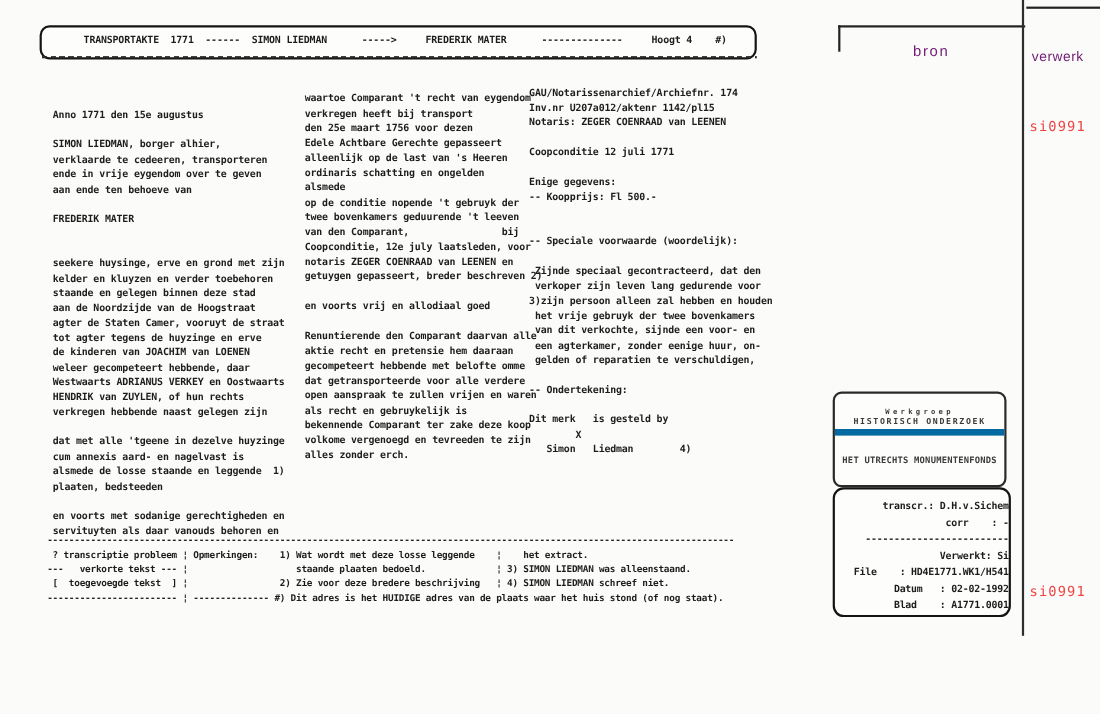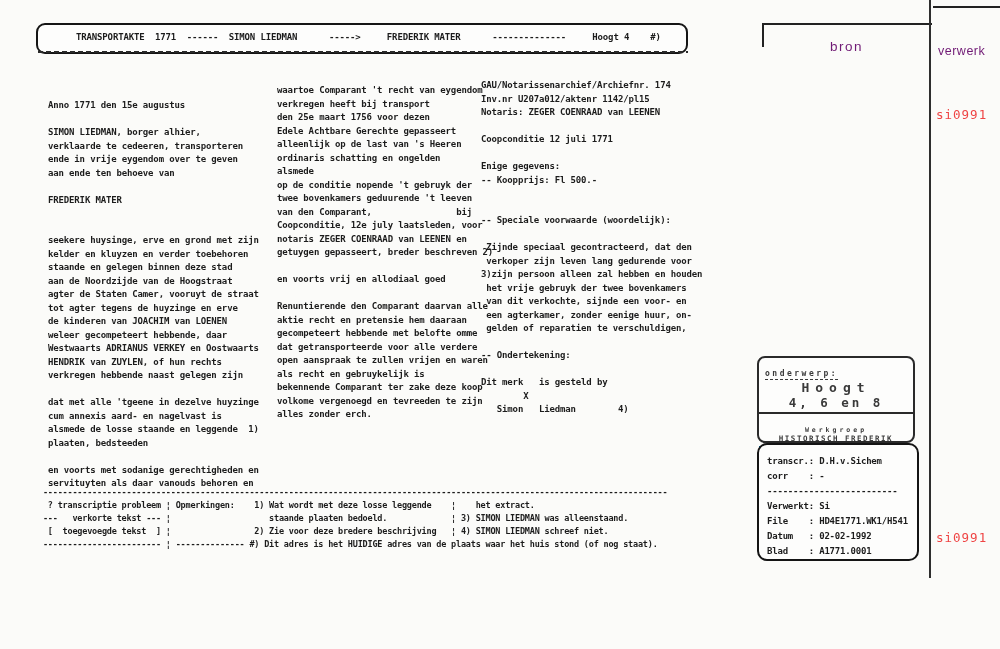--- a/index.html
+++ b/index.html
@@ -50,21 +50,21 @@
   .sb-nums { text-align:center; font-size:12.5px; font-weight:bold; letter-spacing:3px; }
   .sb-mid { padding:12px 2px 3px; border-bottom:6px solid #0369a1; text-align:center; }
   .sb-wg1 { font-size:6.5px; font-weight:bold; letter-spacing:3px; }
   .sb-wg2 { font-size:7.5px; font-weight:bold; letter-spacing:1.5px; }
   .sb-bot { flex:1; display:flex; align-items:center; justify-content:center;
             font-size:8px; font-weight:bold; letter-spacing:0.2px; }
 
   .admin-box { left:757px; top:443px; width:162px; height:118px;
                border:2.5px solid #141414; border-radius:10px; background:#fdfdfc;
                padding:9px 0 0 8px; box-sizing:border-box; }
-  .adm { font-size:9px; line-height:15px; letter-spacing:-0.2px; }
+  .adm { font-size:9px; line-height:15px; letter-spacing:-0.2px;text-align:right; }
 </style>
 </head>
 <body>
 
 <div class="page">
 
   <div class="header-box abs">
     <pre class="mono hdr">TRANSPORTAKTE  1771  ------  SIMON LIEDMAN      -----&gt;     FREDERIK MATER      --------------     Hoogt 4    #)</pre>
   </div>
   <div class="hdr-dashes abs"></div>
@@ -160,28 +160,23 @@
   <div class="bron-tick abs"></div>
   <div class="vline abs"></div>
   <div class="verwerk-rule abs"></div>
   <div class="verwerk-label abs sans">verwerk</div>
 
 
   <div class="sid sid-top abs mono">si0991</div>
   <div class="sid sid-bottom abs mono">si0991</div>
 
   <div class="subject-box abs mono">
-    <div class="sb-top">
-      <div class="sb-label">onderwerp:</div>
-      <div class="sb-street">Hoogt</div>
-      <div class="sb-nums">4, 6 en 8</div>
-    </div>
     <div class="sb-mid">
       <div class="sb-wg1">Werkgroep</div>
-      <div class="sb-wg2">HISTORISCH FREDERIK</div>
+      <div class="sb-wg2">HISTORISCH ONDERZOEK</div>
     </div>
     <div class="sb-bot">HET UTRECHTS MONUMENTENFONDS</div>
   </div>
 
   <div class="admin-box abs">
     <pre class="mono adm">transcr.: D.H.v.Sichem
 corr    : -
 -------------------------
 Verwerkt: Si
 File    : HD4E1771.WK1/H541

